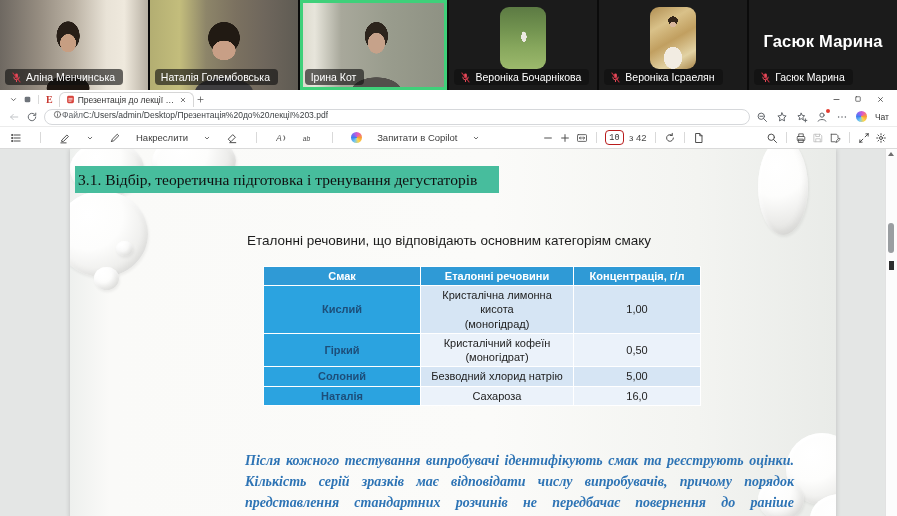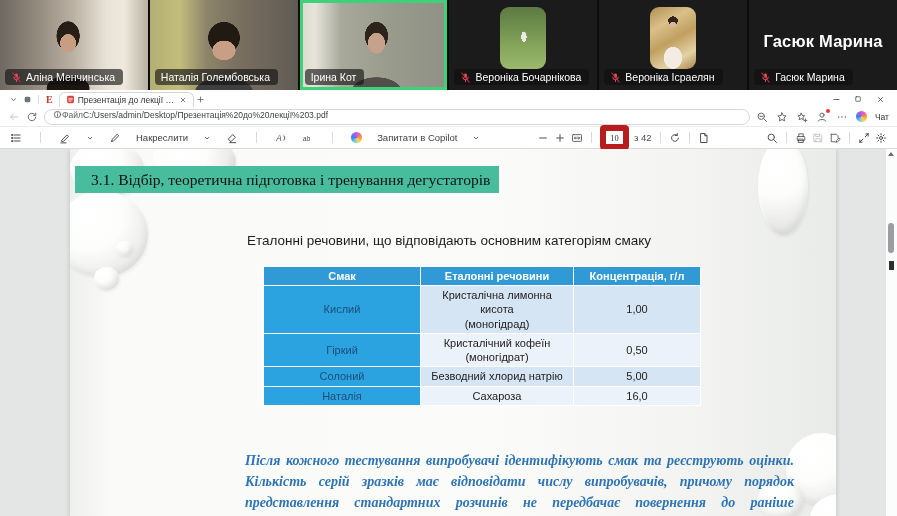--- a/index.html
+++ b/index.html
@@ -60,41 +60,41 @@
   .scheme-label{color:#5f6368}
   .addr-icons{display:flex;align-items:center;gap:8px}
   .profile-wrap{position:relative;display:inline-flex}
   .profile-wrap::after{content:"";position:absolute;right:-2px;top:-2px;width:4px;height:4px;border-radius:50%;background:#e33b30}
   .copilot-dot{width:11px;height:11px;border-radius:50%;background:conic-gradient(from 210deg,#6fc8f0,#3f7ef0,#9a63f0,#ec5bb4,#f79d38,#ffd64a,#6fc8f0)}
   .chat-label{font-size:8.5px;color:#333}
 
   .pdf-toolbar{height:21px;display:flex;align-items:center;gap:15px;padding:0 10px;background:#fff;border-bottom:1px solid #dadada;color:#4a4a4a;font-size:9.5px}
   .pdf-toolbar .vdiv{width:1px;height:11px;background:#d9d9d9;margin:0 3px}
   .tool-label{color:#3d3d3d;white-space:nowrap}
-  .page-input{width:17px;height:13px;border:6px solid #b91c1c;border-radius:4px;font-size:8.5px;text-align:center;color:#333;padding:0;font-family:Liberation Serif, serif}
+  .page-input{width:17px;height:13px;border:1px solid #b91c1c;border-radius:4px;font-size:8.5px;text-align:center;color:#333;padding:0;font-family:Liberation Mono, monospace}
   .muted-ic{color:#bdbdbd}
   .grp{display:flex;align-items:center;gap:5px}
   .grp-mid{margin-left:auto}
   .grp-right{margin-left:auto}
 
   
   .content{height:370px;position:relative;background:#e4e6e5;overflow:hidden}
   .page{position:absolute;left:70px;top:0;width:766px;height:370px;overflow:hidden;
     background:linear-gradient(90deg,#eef0ee 0,#fafaf8 40px,#fbfbf9 55%,#f3f4f1 82%,#e9ebe8 100%);
     box-shadow:0 0 5px rgba(0,0,0,.18)}
   .bubble{position:absolute;border-radius:50%;z-index:1;
     background:radial-gradient(circle at 35% 28%,#ffffff 0,#fdfdfc 40%,#ececea 72%,#dcdcd9 100%);
     box-shadow:inset -3px -4px 6px rgba(0,0,0,.05),inset 2px 3px 4px rgba(255,255,255,.9),1px 2px 3px rgba(0,0,0,.06)}
-  .slide-title{position:absolute;left:5px;top:17px;width:424px;height:27px;display:flex;align-items:center;padding-left:16px;box-sizing:border-box;background:var(--title-highlight,#47bd9d);font-family:"Liberation Serif",serif;font-size:15.5px;color:#101010;z-index:2}
+  .slide-title{position:absolute;left:5px;top:17px;width:424px;height:27px;display:flex;align-items:center;padding-left:3px;box-sizing:border-box;background:var(--title-highlight,#47bd9d);font-family:"Liberation Serif",serif;font-size:15.5px;color:#101010;z-index:2}
   .slide-subtitle{position:absolute;left:119px;top:84px;width:520px;text-align:center;font-size:13.5px;color:#1d1d1d;z-index:2}
   .taste-table{position:absolute;left:193px;top:117px;border-collapse:collapse;z-index:2;font-size:11px;table-layout:fixed}
   .taste-table th,.taste-table td{border:1.5px solid #fff;text-align:center;vertical-align:middle}
   .taste-table th{background:var(--table-header-bg,#2f9ad6);color:#fff;font-weight:700;padding:3px 4px;font-size:11px}
   .taste-table td{padding:2px 6px;white-space:pre-line;line-height:1.3;color:#222}
-  .taste-table td.taste{background:var(--table-col1-bg,#2ba3e0);color:var(--table-col1-text,#1d4e79);font-weight:400}
+  .taste-table td.taste{background:var(--table-col1-bg,#2ba3e0);color:var(--table-col1-text,#1d4e79);font-weight:700}
   .taste-table tr.odd td.data{background:var(--row-odd,#d6e5f4)}
   .taste-table tr.even td.data{background:var(--row-even,#ebf2fa)}
   .note{position:absolute;left:175px;top:301px;width:549px;font-family:"Liberation Serif",serif;font-style:italic;font-weight:700;font-size:14px;line-height:1.5;color:var(--note-text,#2e74b5);text-align:justify;z-index:2}
   .scrollbar{position:absolute;right:0;top:0;bottom:0;width:11px;background:#fcfcfc;border-left:1px solid #e2e2e2}
   .scroll-up{position:absolute;left:2px;top:3px;width:0;height:0;border-left:3.5px solid transparent;border-right:3.5px solid transparent;border-bottom:4px solid #6e6e6e}
   .scroll-thumb{position:absolute;left:2px;top:74px;width:6px;height:30px;border-radius:3px;background:#9a9ea1}
   .scroll-mark{position:absolute;left:3px;top:112px;width:5px;height:9px;background:#2e2e2e}
 </style>
 </head>
 <body>

